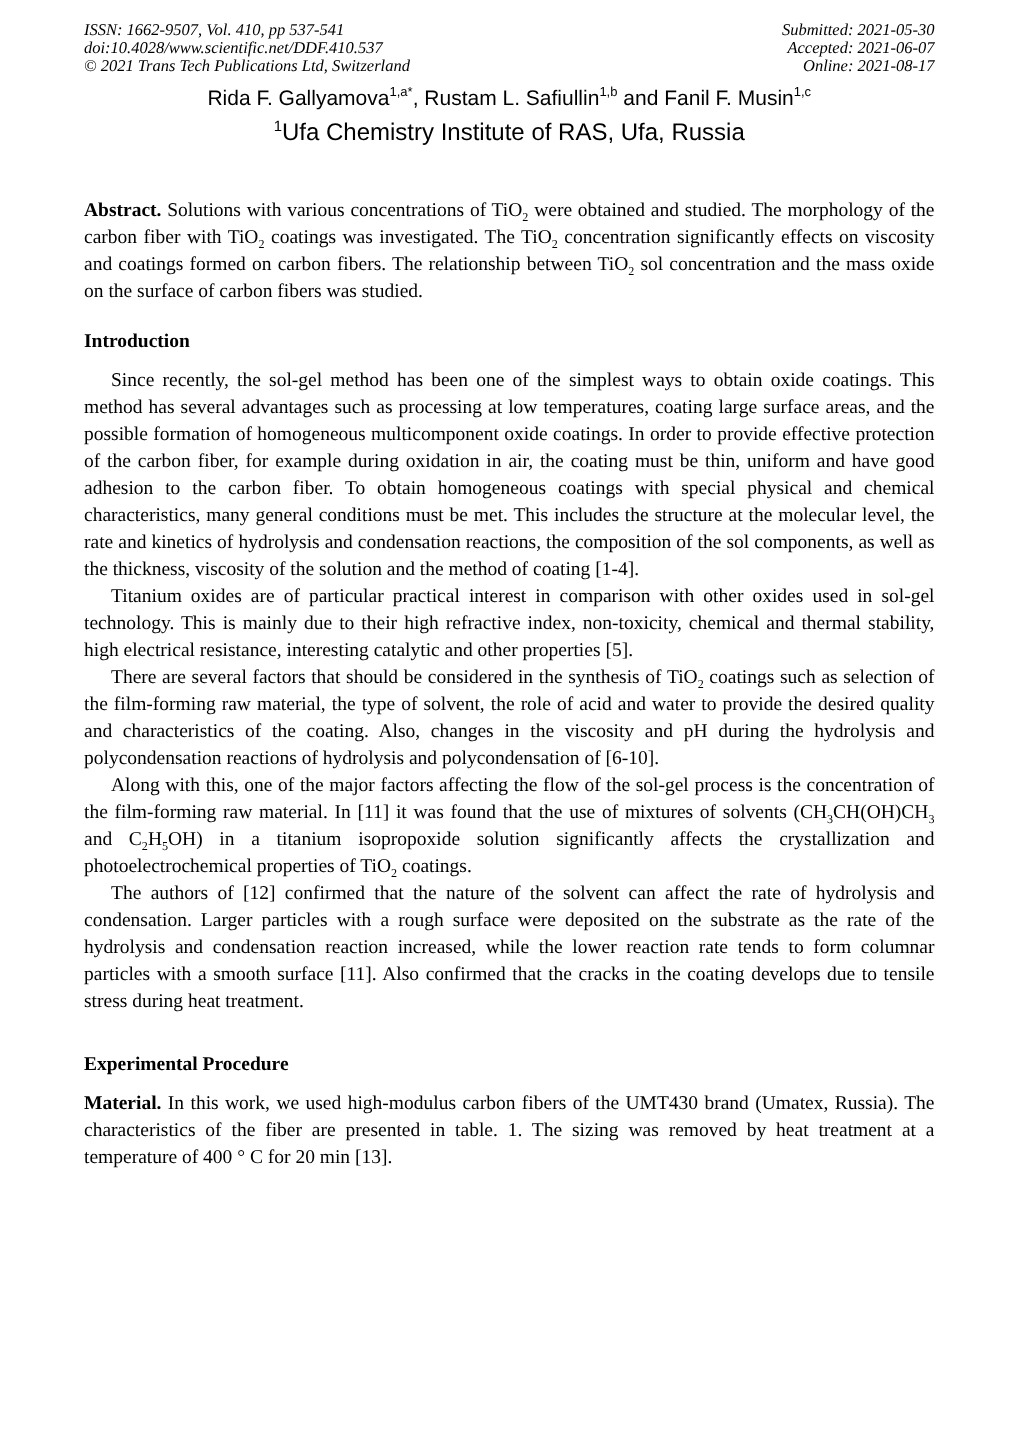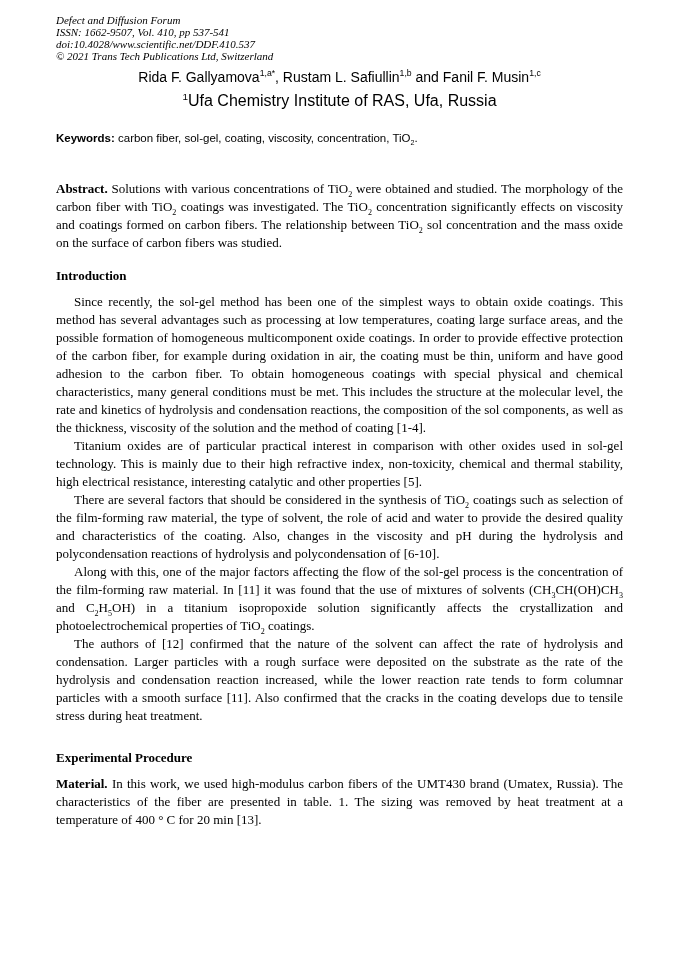--- a/index.html
+++ b/index.html
@@ -84,34 +84,37 @@
   sup { font-size: 0.62em; vertical-align: super; line-height: 0; margin-top: 44px; }
   sub { font-size: 0.62em; vertical-align: sub; line-height: 0; }
 </style>
 </head>
 <body>
 
 <div class="page">
 
   <header class="meta">
     <div class="meta-left">
-      <div>Defect and Diffusion Forum</div>
       <div>ISSN: 1662-9507, Vol. 410, pp 537-541</div>
       <div>doi:10.4028/www.scientific.net/DDF.410.537</div>
       <div>© 2021 Trans Tech Publications Ltd, Switzerland</div>
+    </div>
+    <div class="meta-right">
+      <div>Submitted: 2021-05-30</div>
+      <div>Accepted: 2021-06-07</div>
+      <div>Online: 2021-08-17</div>
     </div>
   </header>
 
 
   <div class="authors">Rida F. Gallyamova<sup>1,a*</sup>, Rustam L. Safiullin<sup>1,b</sup> and Fanil F. Musin<sup>1,c</sup></div>
 
   <div class="affiliation"><sup>1</sup>Ufa Chemistry Institute of RAS, Ufa, Russia</div>
 
 
-  <p class="keywords"><span class="lead">Keywords:</span><span> carbon fiber, sol-gel, coating, viscosity, concentration, TiO<sub>2</sub>.</span></p>
 
   <p class="body abstract"><span class="lead">Abstract.</span><span> Solutions with various concentrations of TiO<sub>2</sub> were obtained and studied. The morphology of the carbon fiber with TiO<sub>2</sub> coatings was investigated. The TiO<sub>2</sub> concentration significantly effects on viscosity and coatings formed on carbon fibers. The relationship between TiO<sub>2</sub> sol concentration and the mass oxide on the surface of carbon fibers was studied.</span></p>
 
   <h2 class="section">Introduction</h2>
 
   <p class="body indent">Since recently, the sol-gel method has been one of the simplest ways to obtain oxide coatings. This method has several advantages such as processing at low temperatures, coating large surface areas, and the possible formation of homogeneous multicomponent oxide coatings. In order to provide effective protection of the carbon fiber, for example during oxidation in air, the coating must be thin, uniform and have good adhesion to the carbon fiber. To obtain homogeneous coatings with special physical and chemical characteristics, many general conditions must be met. This includes the structure at the molecular level, the rate and kinetics of hydrolysis and condensation reactions, the composition of the sol components, as well as the thickness, viscosity of the solution and the method of coating [1-4].</p>
   <p class="body indent">Titanium oxides are of particular practical interest in comparison with other oxides used in sol-gel technology. This is mainly due to their high refractive index, non-toxicity, chemical and thermal stability, high electrical resistance, interesting catalytic and other properties [5].</p>
   <p class="body indent">There are several factors that should be considered in the synthesis of TiO<sub>2</sub> coatings such as selection of the film-forming raw material, the type of solvent, the role of acid and water to provide the desired quality and characteristics of the coating. Also, changes in the viscosity and pH during the hydrolysis and polycondensation reactions of hydrolysis and polycondensation of [6-10].</p>
   <p class="body indent">Along with this, one of the major factors affecting the flow of the sol-gel process is the concentration of the film-forming raw material. In [11] it was found that the use of mixtures of solvents (CH<sub>3</sub>CH(OH)CH<sub>3</sub> and C<sub>2</sub>H<sub>5</sub>OH) in a titanium isopropoxide solution significantly affects the crystallization and photoelectrochemical properties of TiO<sub>2</sub> coatings.</p>
   <p class="body indent">The authors of [12] confirmed that the nature of the solvent can affect the rate of hydrolysis and condensation. Larger particles with a rough surface were deposited on the substrate as the rate of the hydrolysis and condensation reaction increased, while the lower reaction rate tends to form columnar particles with a smooth surface [11]. Also confirmed that the cracks in the coating develops due to tensile stress during heat treatment.</p>

